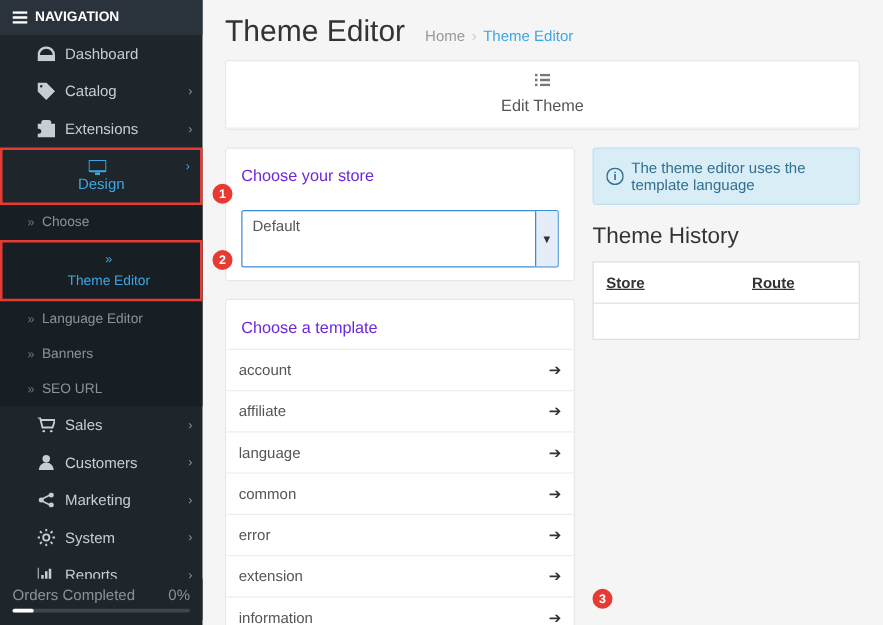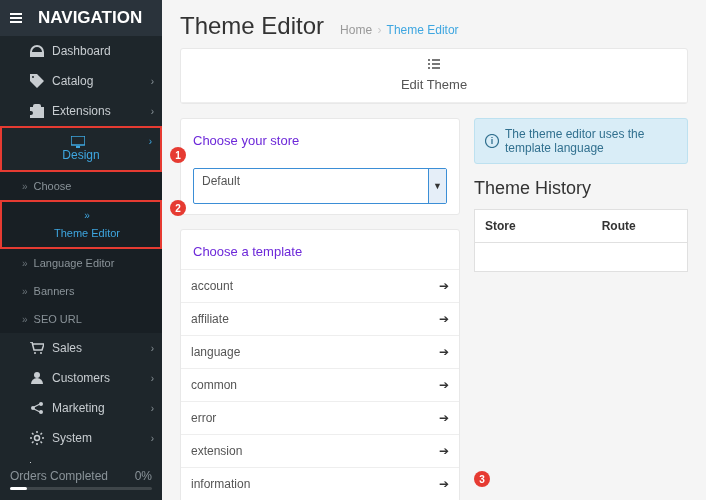--- a/index.html
+++ b/index.html
@@ -1,20 +1,20 @@
 <!DOCTYPE html>
 <html><head>
 <meta charset="utf-8">
 <style>
 * { margin: 0; padding: 0; box-sizing: border-box; }
 body { font-family: -apple-system, "Helvetica Neue", Arial, sans-serif; font-size: 13px; color: #333; background: #f5f5f5; width: 706px; height: 500px; overflow: hidden; position: relative; }
 
 
 .sidebar { position: absolute; left: 0; top: 0; width: 162px; height: 500px; background: #1e262b; color: #8a9399; }
-.nav-header { background: #2a333b; color: #fff; padding: 8px 10px; font-size: 17px; font-weight: 600; display: flex; align-items: center; gap: 16px; }
+.nav-header { background: #2a333b; color: #fff; padding: 8px 10px; font-size: 11px; font-weight: 600; display: flex; align-items: center; gap: 6px; }
 .nav-list { list-style: none; }
 .nav-item { display: flex; align-items: center; padding: 8px 28px; color: #c8cdd1; font-size: 12px; cursor: pointer; position: relative; }
 .nav-item .chev { position: absolute; right: 8px; color: #8a9399; font-size: 10px; }
 .nav-item .icon-slot { width: 18px; display: inline-flex; justify-content: center; margin-right: 6px; }
 .nav-sub { list-style: none; background: #181f24; }
 .nav-sub .sub-item { padding: 8px 10px 8px 22px; color: #8a9399; font-size: 11px; cursor: pointer; display: flex; align-items: center; gap: 6px; }
 .sub-bullet { font-size: 10px; color: #6b747a; }
 .nav-sub .sub-item.active { color: #3ea6e0; }
 
 .highlight-red { border: 2px solid #e63b32; flex-direction: column; }
@@ -39,33 +39,33 @@
 .panel-heading { padding: 10px 14px; border-bottom: 1px solid #eee; font-size: 13px; color: #555; display: flex; align-items: center; gap: 8px; flex-direction: column; }
 
 .cols { display: flex; gap: 14px; padding: 0 18px; }
 .col-left { width: 280px; }
 .col-right { flex: 1; min-width: 0; }
 
 .sub-panel { background: #fff; border: 1px solid #e8e8e8; border-radius: 3px; margin-bottom: 14px; }
 .sub-panel-body { padding: 10px 12px; }
 .sub-title { font-size: 13px; color: #6d28d9; font-weight: 400; padding: 14px 12px 10px 12px; }
 
-.select-wrap { display: flex; border: 1px solid #3b8ed6; border-radius: 2px; height: 36px; }
+.select-wrap { display: flex; border: 1px solid #3b8ed6; border-radius: 2px; height: 46px; }
 .select-text { flex: 1; padding: 5px 8px; font-size: 12px; color: #555; }
 .select-caret { width: 18px; background: #e5eef8; border-left: 1px solid #3b8ed6; display: flex; align-items: center; justify-content: center; font-size: 9px; color: #333; }
 
 .tmpl-list { list-style: none; border-top: 1px solid #eee; }
 .tmpl-item { display: flex; justify-content: space-between; align-items: center; padding: 9px 10px; border-bottom: 1px solid #eee; font-size: 12px; color: #555; cursor: pointer; }
 .tmpl-item .arrow { color: #333; font-size: 12px; }
 
 .alert-info { background: #d9edf7; border: 1px solid #bde1f0; color: #31708f; padding: 8px 10px; font-size: 12px; border-radius: 3px; margin-bottom: 14px; display: flex; gap: 6px; align-items: center; }
 
 .hist-title { font-size: 18px; font-weight: 400; color: #333; margin-bottom: 10px; }
 .hist-table { width: 100%; border: 1px solid #e0e0e0; border-collapse: collapse; }
-.hist-table th { text-align: left; padding: 9px 10px; font-size: 12px; font-weight: 700; color: #333; border-bottom: 1px solid #e0e0e0; background: #fff; }
+.hist-table th { text-align: left; padding: 9px 10px; font-size: 12px; font-weight: 700; color: #333; border-bottom: 1px solid #e0e0e0; background: #fff; text-decoration: underline; }
 .hist-table td { padding: 14px 10px; border-bottom: 1px solid #e0e0e0; background: #fff; }
 
 svg { display: block; }
 </style>
 </head>
 <body>
 
 <div class="sidebar">
   <div class="nav-header">
     <span>

